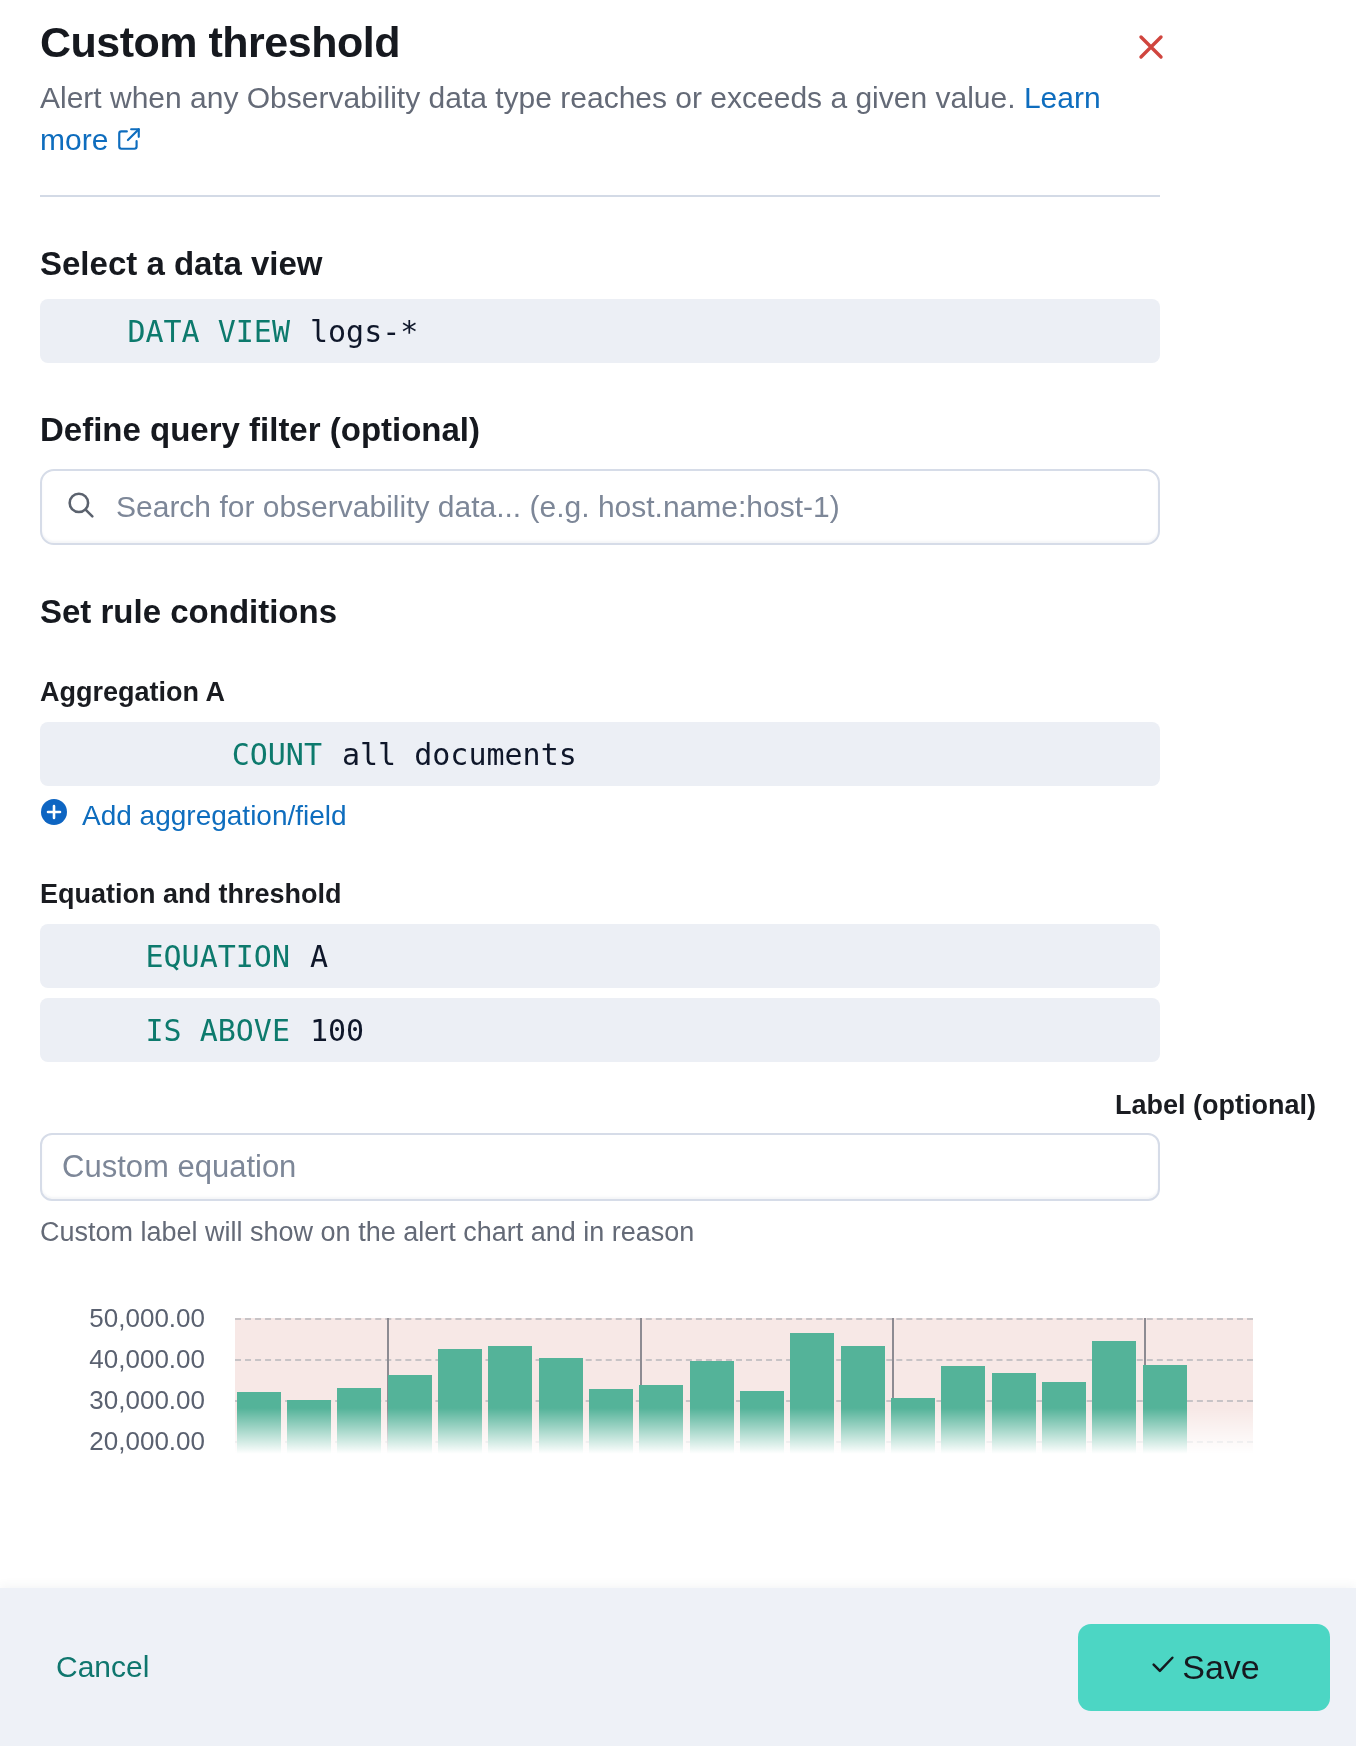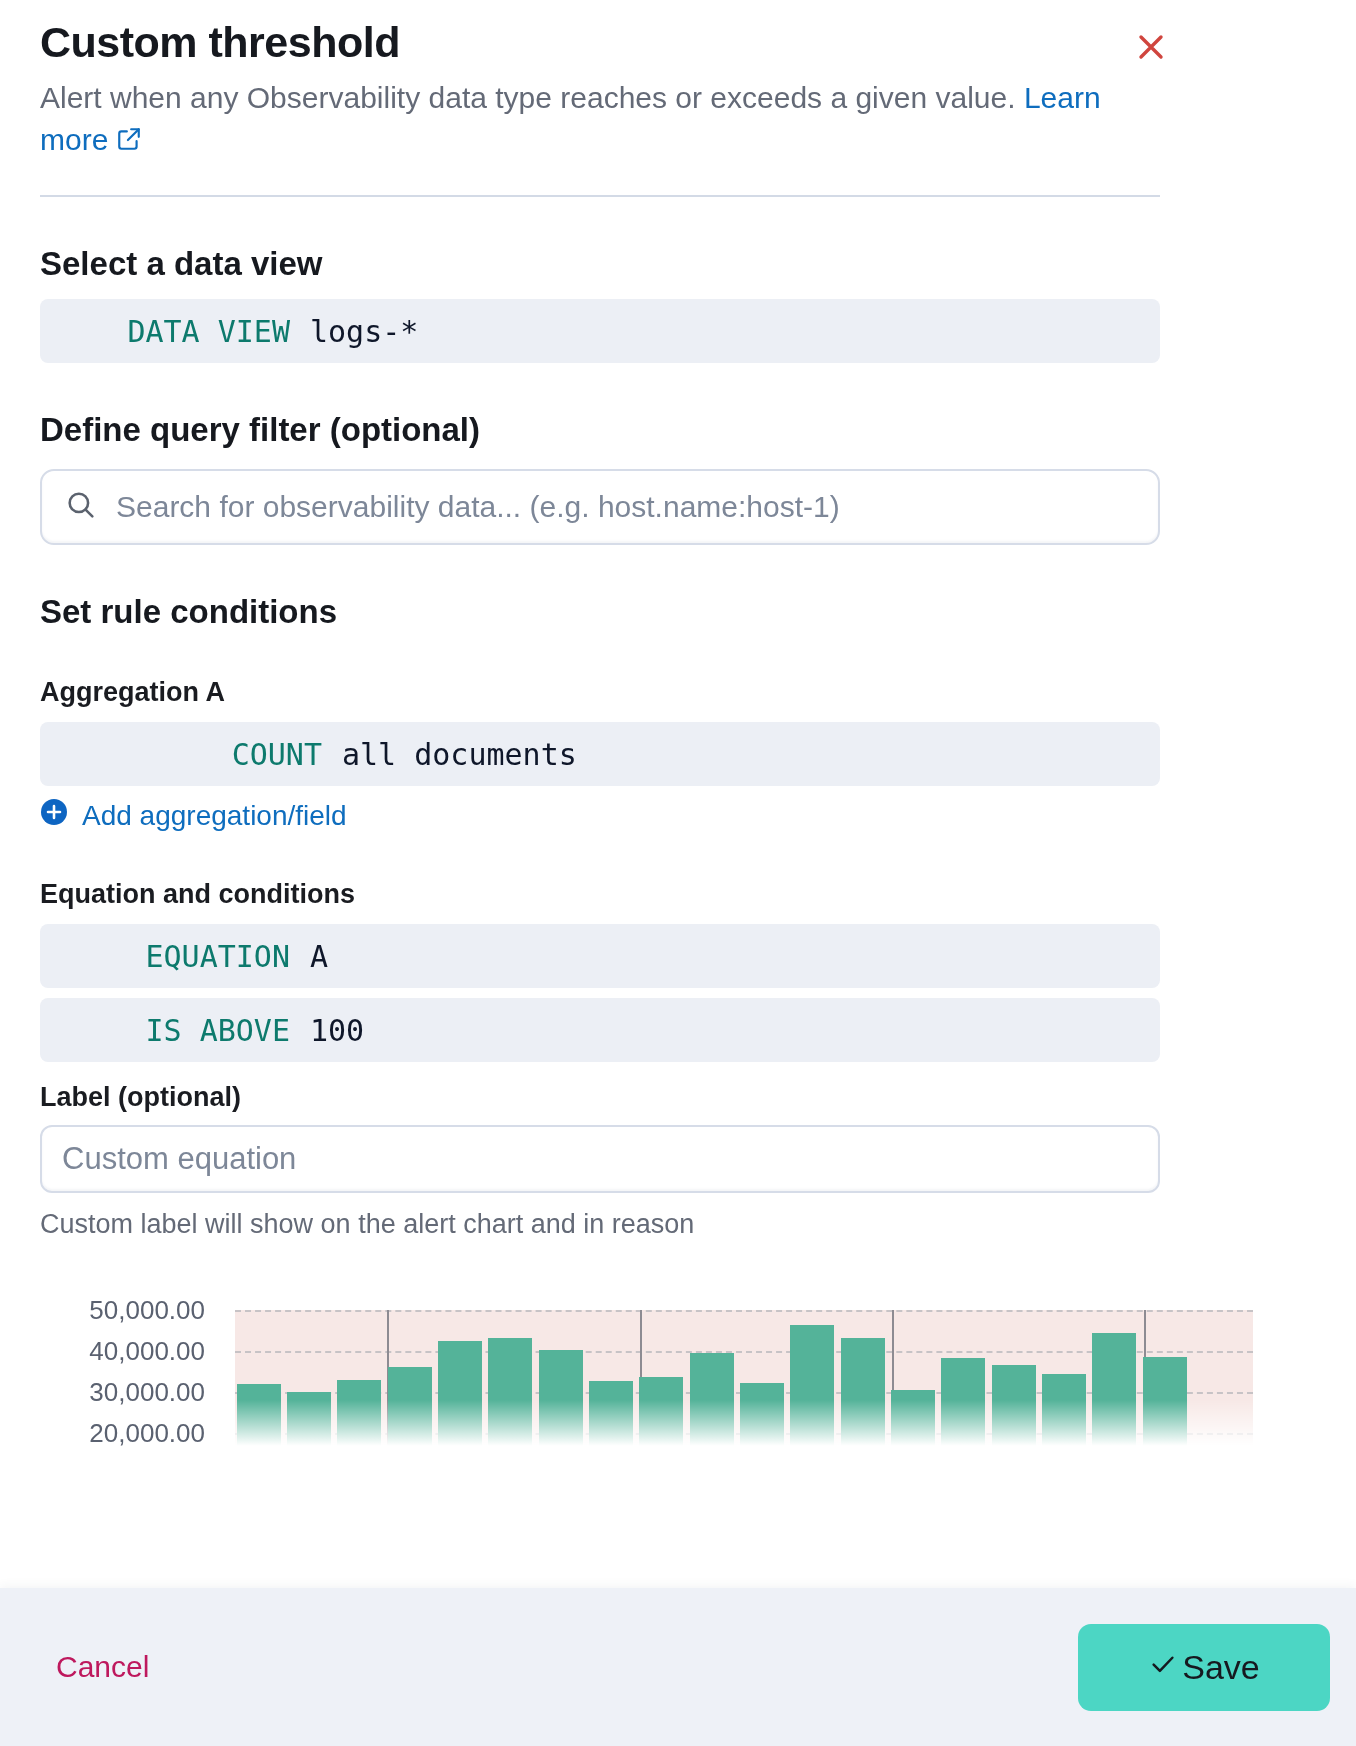--- a/index.html
+++ b/index.html
@@ -87,21 +87,21 @@
   }
 
   
   .footer {
     position:absolute; left:0; right:0; bottom:0; height:158px;
     background:#eef1f7; display:flex; align-items:center; justify-content:space-between;
     padding:0 26px 0 56px; box-shadow:0 -2px 10px rgba(50,60,80,0.06); z-index:5;
   }
   .cancel-btn {
     background:none; border:none; cursor:pointer;
-    font-size:30px; color:#be185d; font-family:"Liberation Sans", sans-serif; font-weight:500;
+    font-size:30px; color:#0f766e; font-family:"Liberation Sans", sans-serif; font-weight:500;
   }
   .save-btn {
     width:252px; height:87px; background:#4cd6c4; border:none; border-radius:13px;
     display:flex; align-items:center; justify-content:center; gap:4px; cursor:pointer;
     font-size:34px; color:#16191f; font-family:"Liberation Sans", sans-serif; font-weight:500;
   }
 </style>
 </head>
 <body>
 
@@ -158,33 +158,33 @@
   <button class="add-link">
     <span>
       <svg width="28" height="28" viewBox="0 0 28 28">
         <circle cx="14" cy="14" r="13" fill="#0e65c2"></circle>
         <path d="M14 8 V20 M8 14 H20" stroke="#ffffff" stroke-width="2.6" stroke-linecap="round"></path>
       </svg>
     </span>
     <span>Add aggregation/field</span>
   </button>
 
-  <div class="field-label">Equation and conditions</div>
+  <div class="field-label">Equation and threshold</div>
 
   <button class="expr-field" style="margin-top:14px;">
     <span class="kw">EQUATION</span>
     <span class="val">A</span>
   </button>
 
   <button class="expr-field" style="margin-top:10px;">
     <span class="kw">IS ABOVE</span>
     <span class="val">100</span>
   </button>
 
-  <div class="field-label" style="margin-top:20px;">Label (optional)</div>
+  <div class="field-label" style="margin-top:28px;text-align:right;">Label (optional)</div>
 
   <input class="text-input" type="text" placeholder="Custom equation" style="">
 
   <div class="help-text">Custom label will show on the alert chart and in reason</div>
 
   <div class="chart">
     <div id="y-labels">
         <div class="y-label" style="top: 1px;">50,000.00</div>
         <div class="y-label" style="top: 42px;">40,000.00</div>
         <div class="y-label" style="top: 83px;">30,000.00</div>

